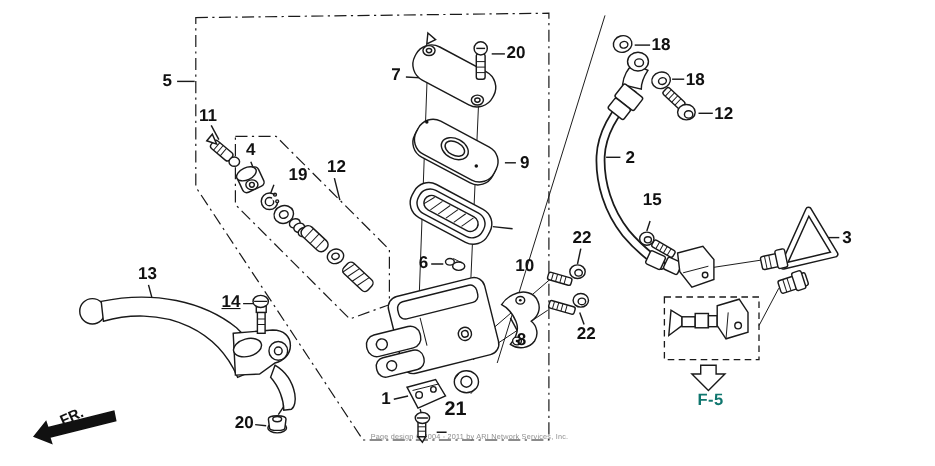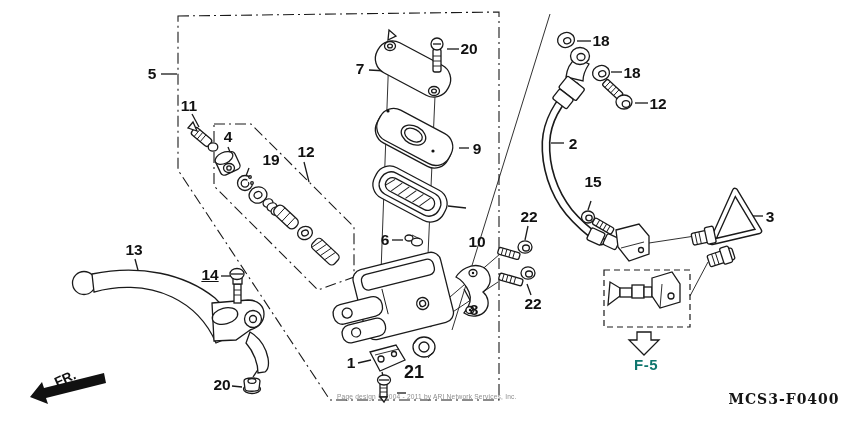--- a/index.html
+++ b/index.html
@@ -364,21 +364,20 @@
     <circle class="ln" cx="671" cy="296" r="3"></circle>
   </g>
   <path class="wf" d="M637,332 L651,332 L651,340 L659,340 L644,355 L629,340 L637,340 Z"></path>
 
   <polygon class="bk" points="104,373 44,388 42,382 30,397 48,404 46,398 106,383"></polygon>
   <text class="frtxt" transform="translate(57,387) rotate(-24)">FR.</text>
 </svg>
 
 <div id="labels">
   <div class="fref" style="left:646px;top:364px;pointer-events:auto;">F-5</div>
-  <div class="code" style="left:784px;top:399px;">MCS3-F0400</div>
   <div id="callout-layer">
         <div class="callout" style="left: 152px; top: 74px; pointer-events: auto;">5</div>
         <div class="callout" style="left: 189px; top: 106px; pointer-events: auto;">11</div>
         <div class="callout" style="left: 228px; top: 137px; pointer-events: auto;">4</div>
         <div class="callout" style="left: 251px; top: 160px; pointer-events: auto; margin-left: 20px;">19</div>
         <div class="callout" style="left: 306px; top: 152px; pointer-events: auto; text-align: right;">12</div>
         <div class="callout" style="left: 134px; top: 250px; pointer-events: auto;">13</div>
         <div class="callout" style="left: 210px; top: 275px; pointer-events: auto; text-decoration: underline;">14</div>
         <div class="callout" style="left: 222px; top: 385px; pointer-events: auto;">20</div>
         <div class="callout" style="left: 351px; top: 363px; pointer-events: auto;">1</div>

